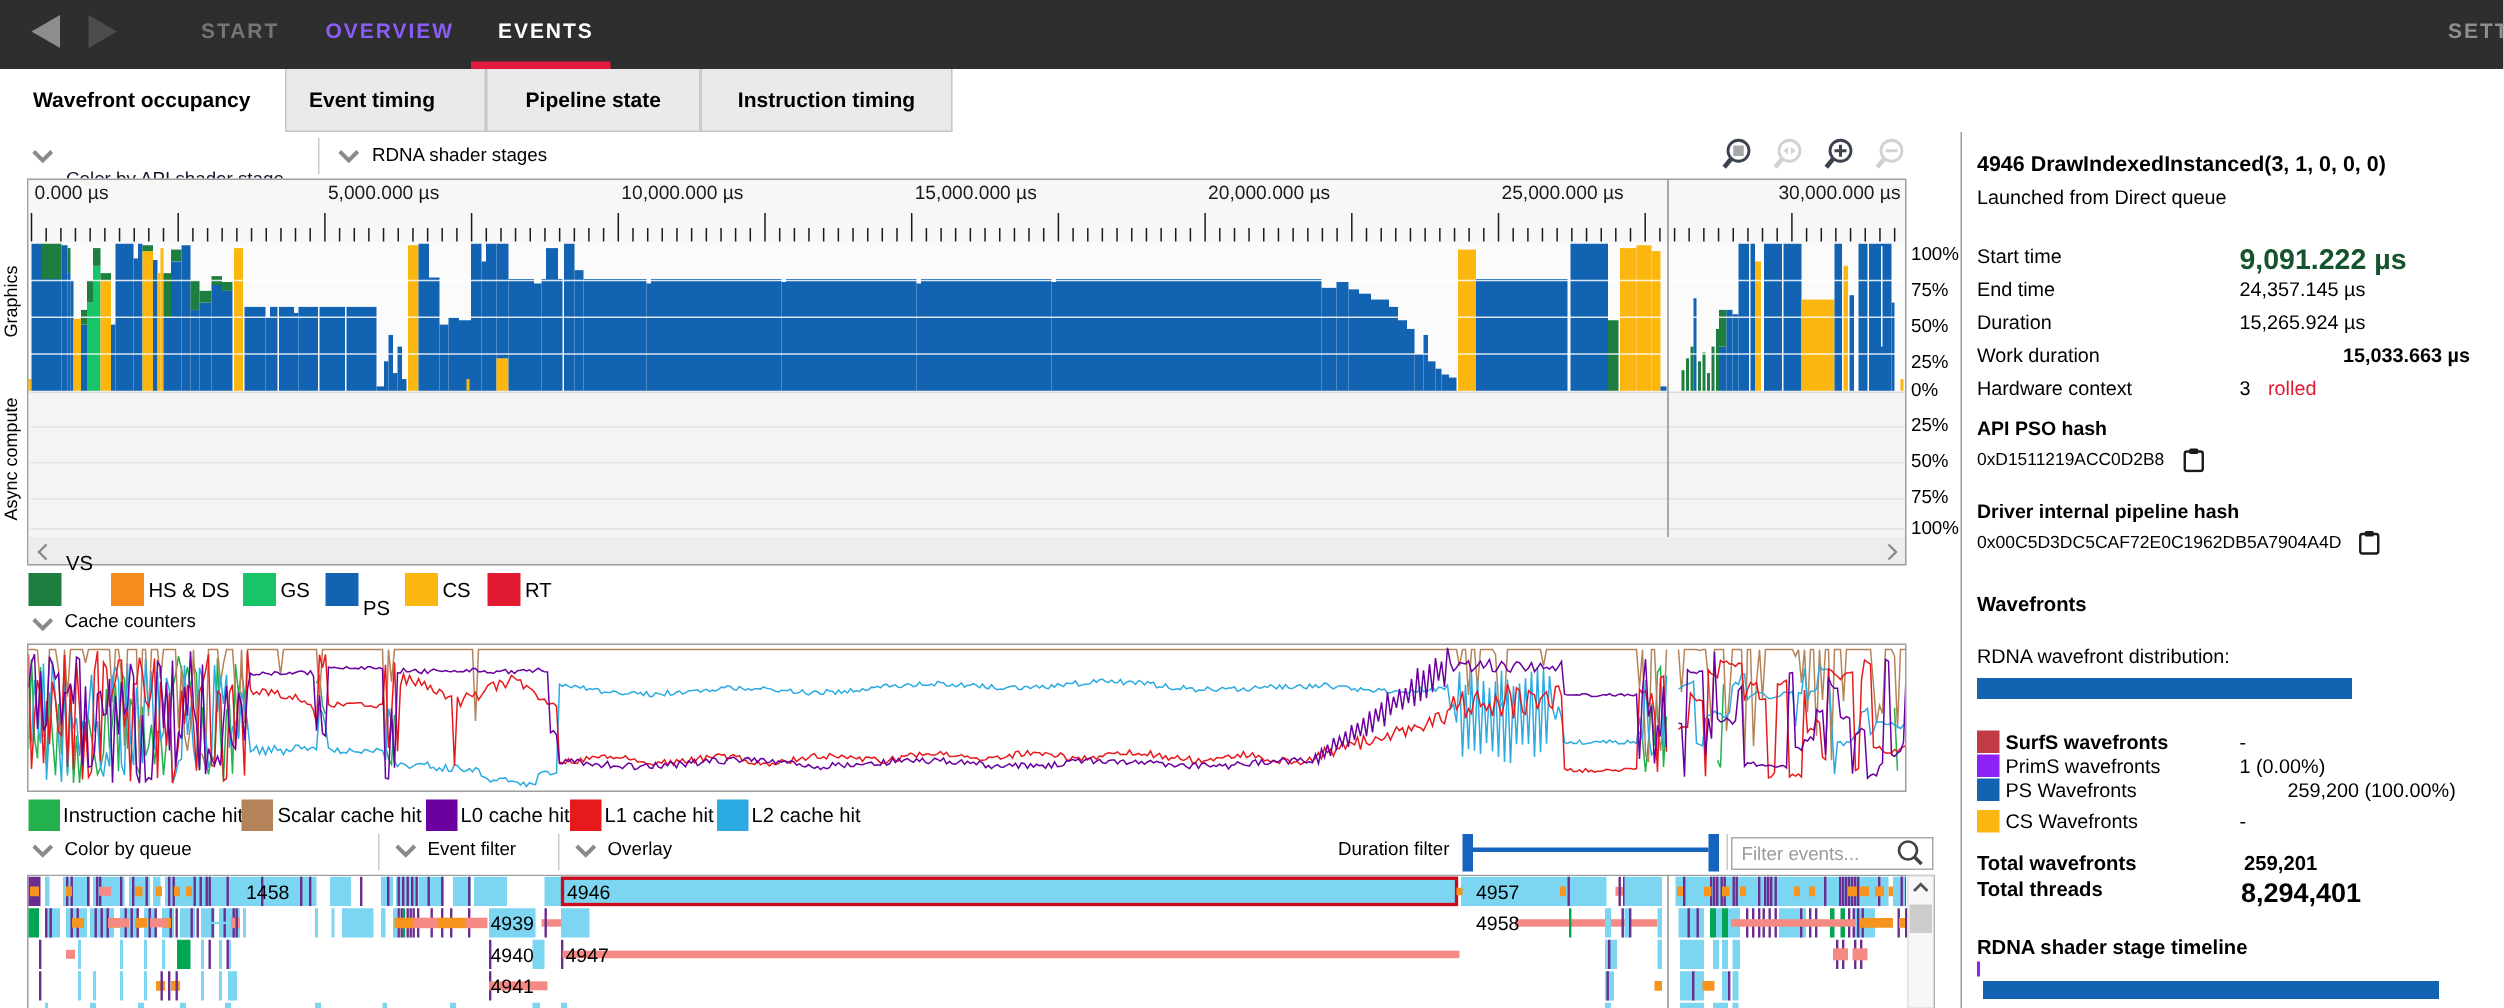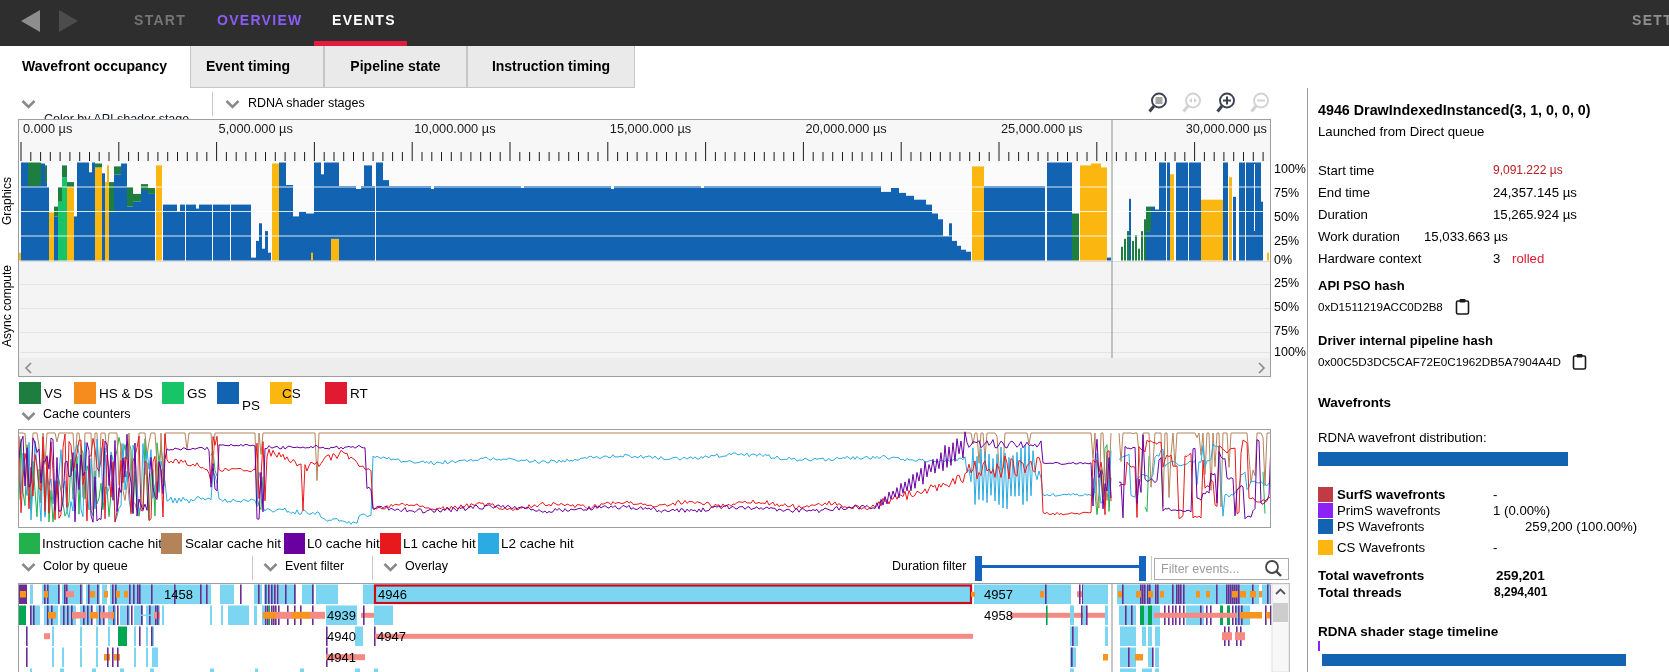--- a/index.html
+++ b/index.html
@@ -338,29 +338,29 @@
 <div style="position:absolute;left:1274px;top:210px;font-size:12.5px;font-weight:normal;color:#000;white-space:nowrap;">50%</div>
 <div style="position:absolute;left:1274px;top:234px;font-size:12.5px;font-weight:normal;color:#000;white-space:nowrap;">25%</div>
 <div style="position:absolute;left:1274px;top:253px;font-size:12.5px;font-weight:normal;color:#000;white-space:nowrap;">0%</div>
 <div style="position:absolute;left:1274px;top:276px;font-size:12.5px;font-weight:normal;color:#000;white-space:nowrap;">25%</div>
 <div style="position:absolute;left:1274px;top:300px;font-size:12.5px;font-weight:normal;color:#000;white-space:nowrap;">50%</div>
 <div style="position:absolute;left:1274px;top:324px;font-size:12.5px;font-weight:normal;color:#000;white-space:nowrap;">75%</div>
 <div style="position:absolute;left:1274px;top:345px;font-size:12.5px;font-weight:normal;color:#000;white-space:nowrap;">100%</div>
 <div style="position:absolute;left:-24px;top:194px;font-size:12px;font-weight:normal;color:#000;white-space:nowrap;transform:rotate(-90deg);transform-origin:center;width:62px;text-align:center">Graphics</div>
 <div style="position:absolute;left:-42px;top:299px;font-size:12px;font-weight:normal;color:#000;white-space:nowrap;transform:rotate(-90deg);transform-origin:center;width:98px;text-align:center">Async compute</div>
 <div style="position:absolute;left:19px;top:382px;width:22px;height:22px;background:#1d7e40"></div>
-<div style="position:absolute;left:44px;top:386px;font-size:13.5px;font-weight:normal;color:#000;white-space:nowrap;">VS</div>
+<div style="position:absolute;left:44px;top:368px;font-size:13.5px;font-weight:normal;color:#000;white-space:nowrap;">VS</div>
 <div style="position:absolute;left:74px;top:382px;width:22px;height:22px;background:#f68b1e"></div>
 <div style="position:absolute;left:99px;top:386px;font-size:13.5px;font-weight:normal;color:#000;white-space:nowrap;">HS &amp; DS</div>
 <div style="position:absolute;left:162px;top:382px;width:22px;height:22px;background:#17c468"></div>
 <div style="position:absolute;left:187px;top:386px;font-size:13.5px;font-weight:normal;color:#000;white-space:nowrap;">GS</div>
 <div style="position:absolute;left:217px;top:382px;width:22px;height:22px;background:#1263b2"></div>
 <div style="position:absolute;left:242px;top:386px;font-size:13.5px;font-weight:normal;color:#000;white-space:nowrap;margin-top:12px;">PS</div>
 <div style="position:absolute;left:270px;top:382px;width:22px;height:22px;background:#fbb70f"></div>
-<div style="position:absolute;left:282px;top:386px;font-size:13.5px;font-weight:normal;color:#000;white-space:nowrap;">CS</div>
+<div style="position:absolute;left:295px;top:386px;font-size:13.5px;font-weight:normal;color:#000;white-space:nowrap;">CS</div>
 <div style="position:absolute;left:325px;top:382px;width:22px;height:22px;background:#e11931"></div>
 <div style="position:absolute;left:350px;top:386px;font-size:13.5px;font-weight:normal;color:#000;white-space:nowrap;">RT</div>
 <svg width="17" height="11" style="position:absolute;left:20px;top:411px">
     <path d="M2.5 2 L8.5 8 L14.5 2" stroke="#8a8a8a" stroke-width="2.6" fill="none"></path>
   </svg>
 <div style="position:absolute;left:43px;top:407px;font-size:12.5px;font-weight:normal;color:#000;white-space:nowrap;">Cache counters</div>
 <svg width="1253" height="99" style="position:absolute;left:18px;top:429px;border:1px solid #9e9e9e;box-sizing:border-box;background:#ffffff">
 <path d="M0,69.7 L2,9.3 L4,62.3 L6,75.6 L8,14.7 L10,52.6 L12,80.4 L14,31.5 L16,61.1 L18,86.8 L20,39.2 L22,73.1 L24,24.8 L26,84.9 L28,29.2 L30,92.0 L32,60.4 L34,91.9 L36,68.4 L38,43.9 L40,49.6 L42,61.4 L44,73.3 L46,86.2 L48,81.8 L50,71.8 L52,29.4 L54,69.2 L56,51.0 L58,26.4 L60,84.2 L62,18.1 L64,23.0 L66,69.1 L68,35.8 L70,42.8 L72,80.4 L74,86.0 L76,41.0 L78,73.8 L80,68.2 L82,53.1 L84,79.7 L86,57.6 L88,57.6 L90,86.7 L92,64.2 L94,45.9 L96,29.4 L98,20.2 L100,7.4 L102,16.6 L104,24.2 L106,14.6 L108,29.1 L110,13.2 L112,19.4 L114,83.6 L116,41.5 L118,76.1 L120,86.3 L122,74.1 L124,76.6 L126,8.8 L128,61.6 L130,89.7 L132,43.9 L134,39.7 L136,85.9 L138,12.7 L140,32.4 L142,17.6 L144,32.5 L146,56.3" stroke="#22b14c" fill="none" stroke-width="1"></path>
 <path d="M192,25.5 L194,20.9 L196,40.4 L198,46.2" stroke="#22b14c" fill="none" stroke-width="1"></path>
 <path d="M238,67.2 L240,75.9 L242,79.6 L244,46.5" stroke="#22b14c" fill="none" stroke-width="1"></path>
@@ -697,27 +697,27 @@
 <text x="309" y="79.0" font-size="13" fill="#000" font-family="Liberation Sans, sans-serif">4941</text>
 <line x1="1094" y1="1" x2="1094" y2="89" stroke="#8f8f8f"></line>
 <rect x="1254" y="1" width="17" height="88" fill="#f7f7f7" stroke="#e0e0e0" stroke-width="1"></rect>
 <path d="M1258 11 L1262.5 6.5 L1267 11" stroke="#555" stroke-width="1.8" fill="none"></path>
 <rect x="1255" y="20" width="15" height="19" fill="#cdcdcd"></rect>
 </svg>
 <div class="abs" style="left:1307px;top:88px;width:1px;height:584px;background:#9e9e9e"></div>
 <div style="position:absolute;left:1318px;top:102px;font-size:14.3px;font-weight:bold;color:#000;white-space:nowrap;">4946 DrawIndexedInstanced(3, 1, 0, 0, 0)</div>
 <div style="position:absolute;left:1318px;top:124px;font-size:13.2px;font-weight:normal;color:#000;white-space:nowrap;">Launched from Direct queue</div>
 <div style="position:absolute;left:1318px;top:163px;font-size:13.2px;font-weight:normal;color:#000;white-space:nowrap;">Start time</div>
-<div style="position:absolute;left:1493px;top:163px;font-size:12px;font-weight:normal;color:#b91c1c;white-space:nowrap;">9,091.222 µs</div>
+<div style="position:absolute;left:1493px;top:163px;font-size:19px;font-weight:bold;color:#14532d;white-space:nowrap;">9,091.222 µs</div>
 <div style="position:absolute;left:1318px;top:185px;font-size:13.2px;font-weight:normal;color:#000;white-space:nowrap;">End time</div>
 <div style="position:absolute;left:1493px;top:185px;font-size:13.2px;font-weight:normal;color:#000;white-space:nowrap;">24,357.145 µs</div>
 <div style="position:absolute;left:1318px;top:207px;font-size:13.2px;font-weight:normal;color:#000;white-space:nowrap;">Duration</div>
 <div style="position:absolute;left:1493px;top:207px;font-size:13.2px;font-weight:normal;color:#000;white-space:nowrap;">15,265.924 µs</div>
 <div style="position:absolute;left:1318px;top:229px;font-size:13.2px;font-weight:normal;color:#000;white-space:nowrap;">Work duration</div>
-<div style="position:absolute;left:1424px;top:229px;font-size:13.2px;font-weight:normal;color:#000;white-space:nowrap;">15,033.663 µs</div>
+<div style="position:absolute;left:1562px;top:229px;font-size:13.2px;font-weight:bold;color:#000;white-space:nowrap;">15,033.663 µs</div>
 <div style="position:absolute;left:1318px;top:251px;font-size:13.2px;font-weight:normal;color:#000;white-space:nowrap;">Hardware context</div>
 <div style="position:absolute;left:1493px;top:251px;font-size:13.2px;font-weight:normal;color:#000;white-space:nowrap;">3</div>
 <div style="position:absolute;left:1512px;top:251px;font-size:13.2px;font-weight:normal;color:#e11931;white-space:nowrap;">rolled</div>
 <div style="position:absolute;left:1318px;top:278px;font-size:13px;font-weight:bold;color:#000;white-space:nowrap;">API PSO hash</div>
 <div style="position:absolute;left:1318px;top:300px;font-size:11.6px;font-weight:normal;color:#000;white-space:nowrap;">0xD1511219ACC0D2B8</div>
 <svg width="15" height="17" style="position:absolute;left:1455px;top:298px">
     <rect x="1.5" y="3" width="12" height="13" rx="1.5" fill="#fff" stroke="#1a1a1a" stroke-width="1.6"></rect>
     <rect x="4.5" y="1" width="6" height="3.6" rx="1" fill="#1a1a1a"></rect>
   </svg>
 <div style="position:absolute;left:1318px;top:333px;font-size:13px;font-weight:bold;color:#000;white-space:nowrap;">Driver internal pipeline hash</div>
@@ -737,15 +737,15 @@
 <div style="position:absolute;left:1493px;top:503px;font-size:13.2px;font-weight:normal;color:#000;white-space:nowrap;">1 (0.00%)</div>
 <div style="position:absolute;left:1318px;top:519px;width:15px;height:15px;background:#1263b2"></div>
 <div style="position:absolute;left:1337px;top:519px;font-size:13.2px;font-weight:normal;color:#000;white-space:nowrap;">PS Wavefronts</div>
 <div style="position:absolute;left:1493px;top:519px;font-size:13.2px;font-weight:normal;color:#000;white-space:nowrap;margin-left:32px;">259,200 (100.00%)</div>
 <div style="position:absolute;left:1318px;top:540px;width:15px;height:15px;background:#fbb70f"></div>
 <div style="position:absolute;left:1337px;top:540px;font-size:13.2px;font-weight:normal;color:#000;white-space:nowrap;">CS Wavefronts</div>
 <div style="position:absolute;left:1493px;top:540px;font-size:13.2px;font-weight:normal;color:#000;white-space:nowrap;">-</div>
 <div style="position:absolute;left:1318px;top:568px;font-size:13.5px;font-weight:bold;color:#000;white-space:nowrap;">Total wavefronts</div>
 <div style="position:absolute;left:1496px;top:568px;font-size:13.5px;font-weight:bold;color:#000;white-space:nowrap;">259,201</div>
 <div style="position:absolute;left:1318px;top:585px;font-size:13.5px;font-weight:bold;color:#000;white-space:nowrap;">Total threads</div>
-<div style="position:absolute;left:1494px;top:585px;font-size:12px;font-weight:bold;color:#000;white-space:nowrap;">8,294,401</div>
+<div style="position:absolute;left:1494px;top:585px;font-size:18px;font-weight:bold;color:#000;white-space:nowrap;">8,294,401</div>
 <div style="position:absolute;left:1318px;top:624px;font-size:13.5px;font-weight:bold;color:#000;white-space:nowrap;">RDNA shader stage timeline</div>
 <div class="abs" style="left:1318px;top:641px;width:2px;height:10px;background:#8c22f5"></div>
 <div class="abs" style="left:1322px;top:654px;width:304px;height:12px;background:#1263b2"></div>
 </body></html>

